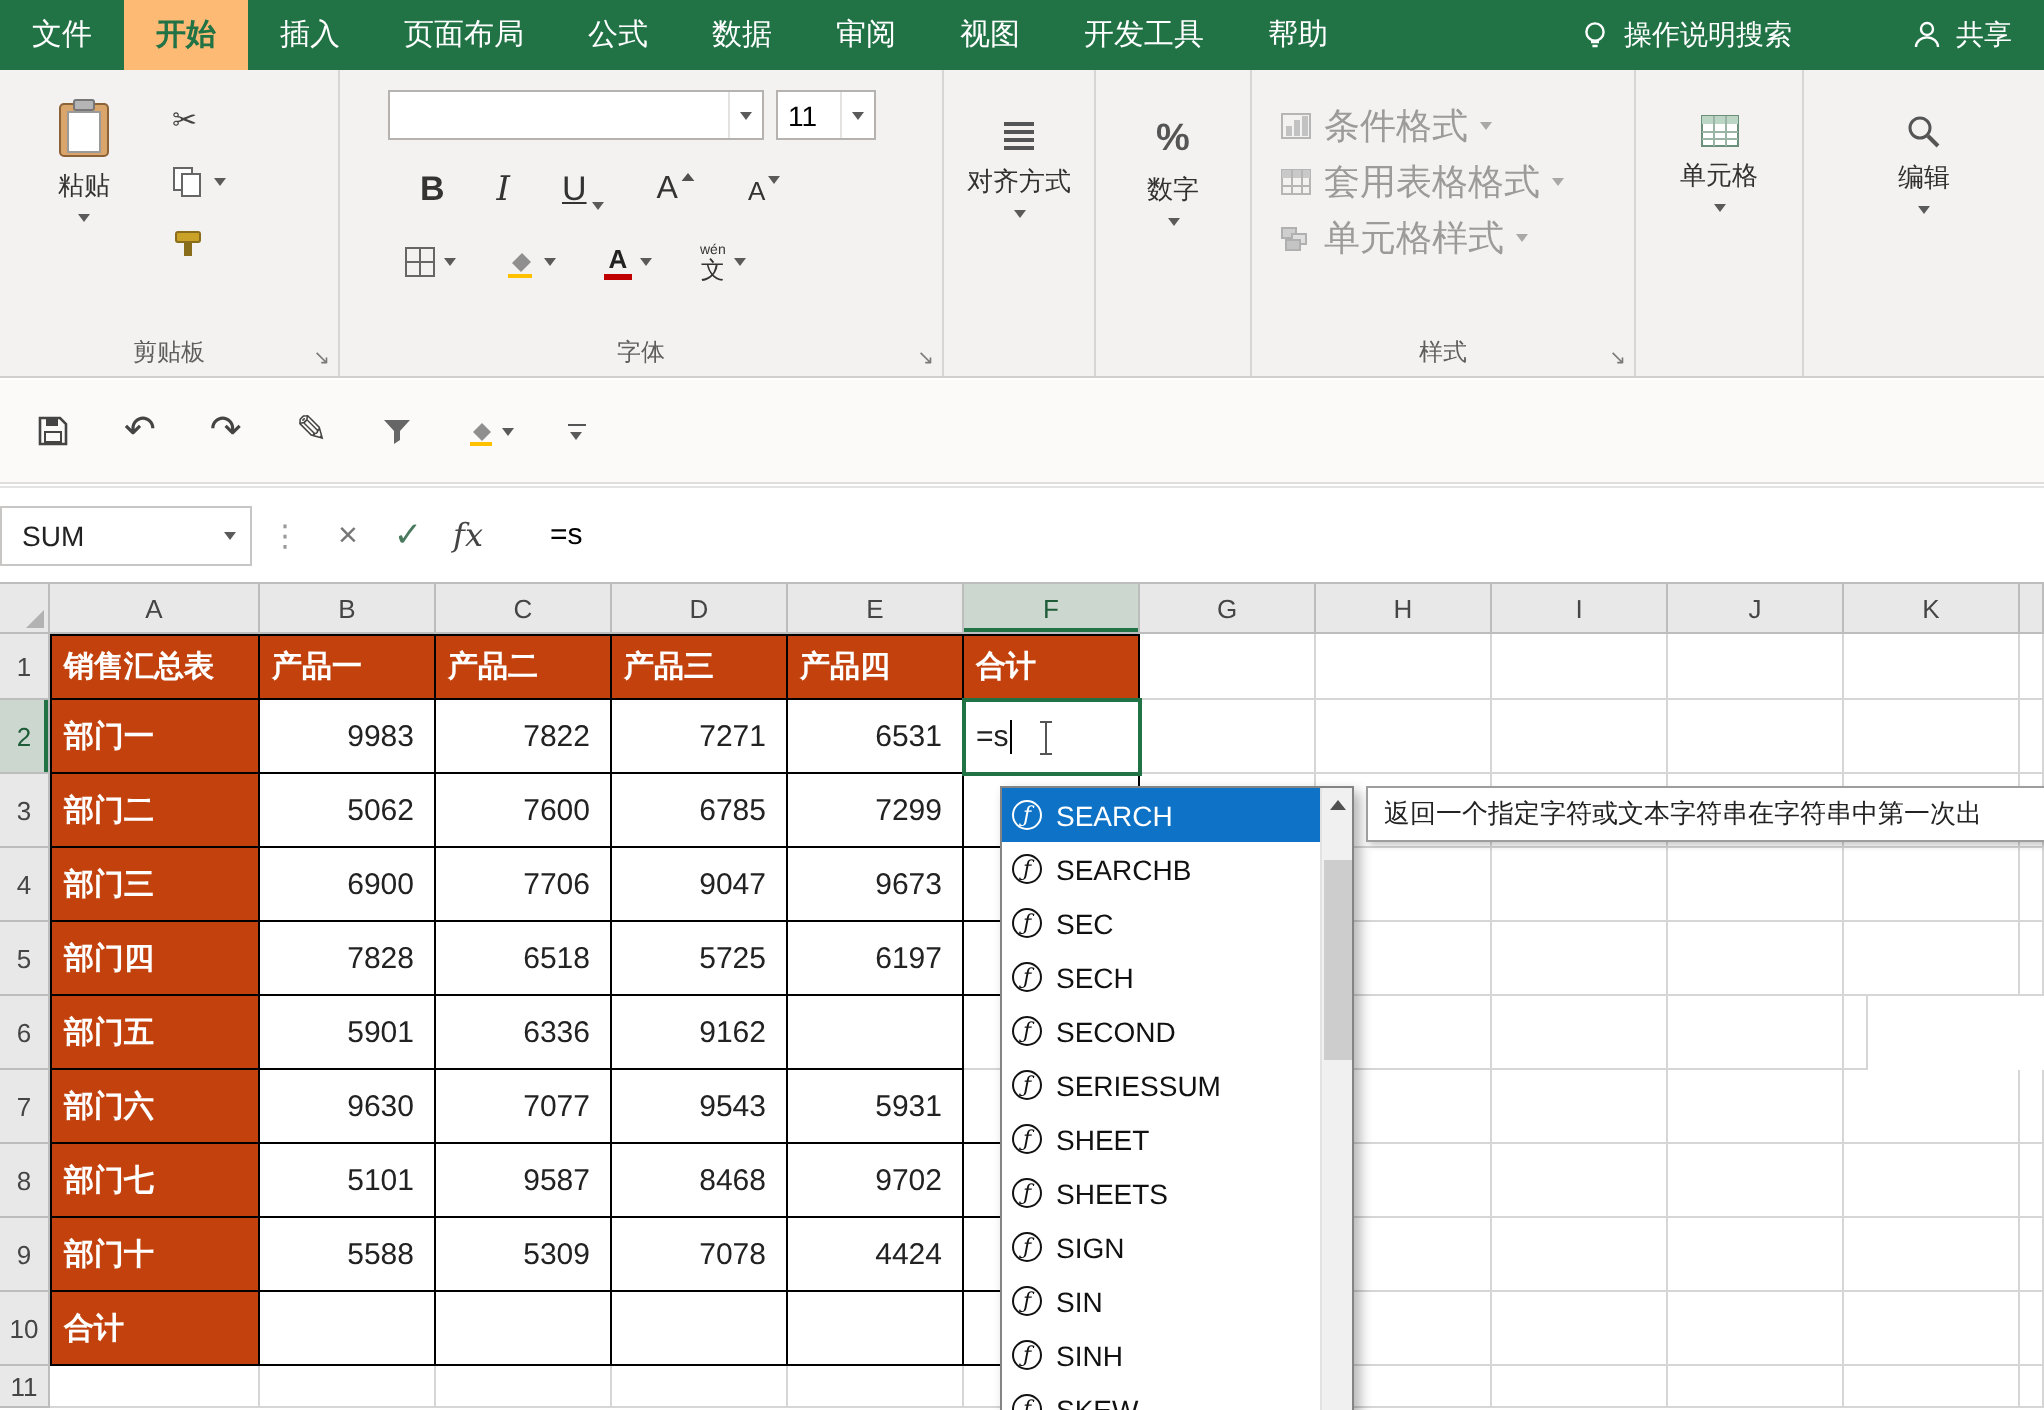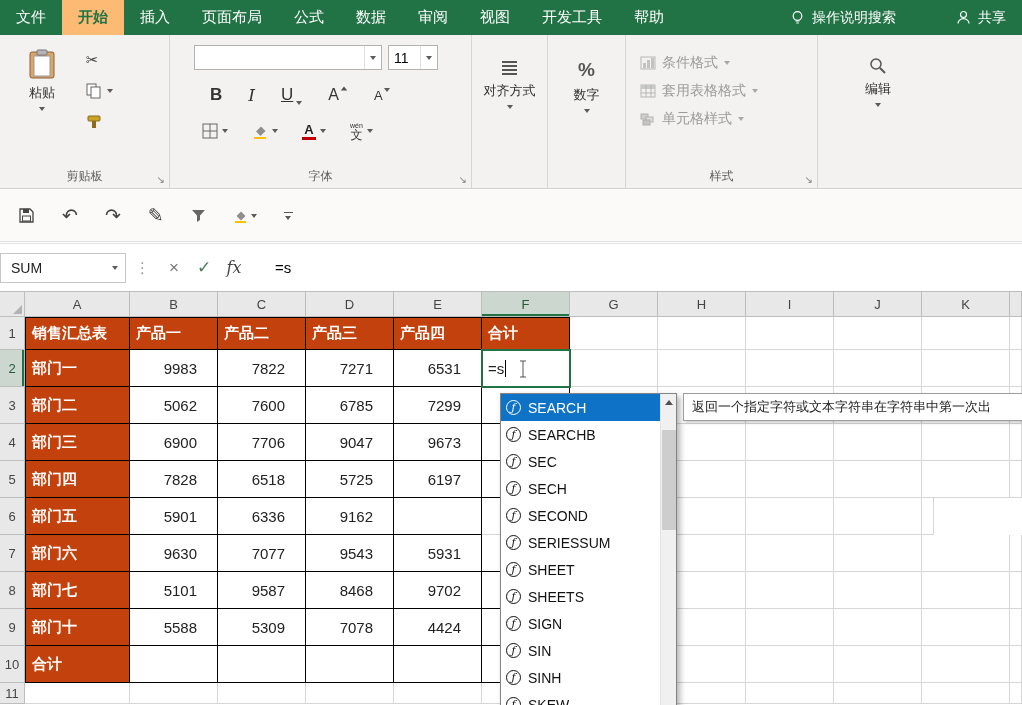--- a/index.html
+++ b/index.html
@@ -49,21 +49,21 @@
   .ruby .top{font-size:7px}
   .ruby .bot{font-size:12px}
   .iconbtn{display:flex;align-items:center;gap:4px}
 
   .g-align{width:76px}.g-number{width:78px}
   .g-align .vbtn,.g-number .vbtn{margin-top:24px}
   .lines i{display:block;width:15px;height:2px;background:#555;margin:2px 0}
   .pct{font-size:19px;color:#555;font-weight:bold}
 
   .g-styles{width:192px;padding-top:14px}
-  .style-row{display:flex;align-items:center;gap:6px;height:28px;padding-left:14px;color:#9d9b99;font-size:14px;white-space:nowrap}
+  .style-row{display:flex;align-items:center;gap:6px;height:28px;padding-left:14px;color:#9d9b99;font-size:18px;white-space:nowrap}
 
   .g-cells{width:84px}.g-edit{width:120px;border-right:none}
   .g-cells .vbtn,.g-edit .vbtn{margin-top:22px}
 
   
   .qat{position:absolute;top:190px;left:0;right:0;height:52px;background:#fbfaf9;border-bottom:1px solid #e1dfdd;display:flex;align-items:center;gap:27px;padding-left:18px}
   .qbtn{display:flex;align-items:center;gap:3px;font-size:19px;color:#444;cursor:default}
   .qat-more{display:flex;flex-direction:column;align-items:center;gap:3px}
   .qat-more .line{width:9px;height:1px;background:#555}
 
@@ -83,21 +83,21 @@
   .cell{flex:none;display:flex;align-items:center;border-right:1px solid #d6d6d6;border-bottom:1px solid #d6d6d6;background:#fff;font-size:15px;overflow:hidden;white-space:nowrap}
   .chdr,.rhdr,.corner{background:#e8e8e8;justify-content:center;color:#454545;font-size:13px;border-right-color:#bdbdbd;border-bottom-color:#bdbdbd}
   .corner{position:relative}
   .corner::after{content:"";position:absolute;right:2px;bottom:2px;border-left:9px solid transparent;border-bottom:9px solid #b2b2b2}
   .chdr.active{background:#ccd8cf;box-shadow:inset 0 -2px 0 #217346;color:#1e5c38}
   .rhdr.active{background:#ccd8cf;box-shadow:inset -2px 0 0 #217346;color:#1e5c38}
   .tb{border-right-color:#000;border-bottom-color:#000}
   .tbt{border-top:1px solid #000}
   .tbl{border-left:1px solid #000}
   .green{background:#c2410c;color:#fff;font-weight:bold;padding-left:6px;border-right-color:#000;border-bottom-color:#000}
-  .num{justify-content:flex-end;padding-right:20px}
+  .num{justify-content:flex-end;padding-right:10px}
 
   .selbox{position:absolute;left:481px;top:57px;width:90px;height:39px;background:#fff;border:2px solid #217346;z-index:6;display:flex;align-items:center;padding-left:5px;font-size:15px}
   .caret-line{width:1px;height:17px;background:#000;margin-left:1px}
   .ibeam{margin-left:12px}
 
   .dd{position:absolute;left:500px;top:101px;width:177px;height:340px;background:#fff;border:1px solid #848484;box-shadow:3px 3px 6px rgba(0,0,0,.3);z-index:7;overflow:hidden}
   .dd-list{position:absolute;left:0;top:0;right:16px;bottom:0}
   .dd-item{height:27px;display:flex;align-items:center;gap:7px;padding-left:5px;font-size:14px;color:#111}
   .dd-item.selected{background:#0e72c6;color:#fff}
   .fnicon{width:15px;height:15px;flex:none;border:1px solid currentColor;border-radius:50%;display:flex;align-items:center;justify-content:center;font-family:"DejaVu Serif",serif;font-style:italic;font-size:11px;line-height:1}
@@ -293,20 +293,31 @@
             <rect x="6" y="5" width="7" height="5" fill="#dedede" stroke="#b0b0b0"></rect>
             <rect x="3" y="8" width="7" height="5" fill="#c4c4c4" stroke="#b0b0b0"></rect>
           </svg>
         <span>单元格样式</span>
         <span class="caret dim"></span>
       </div>
       <div class="glabel">样式</div>
       <span class="launcher">↘</span>
     </div>
 
+    <div class="rgroup g-cells">
+      <div class="vbtn">
+        <svg width="20" height="17">
+            <rect x="1" y="1" width="18" height="15" fill="#fff" stroke="#6a8f7a"></rect>
+            <rect x="1" y="1" width="18" height="4" fill="#bcd6c6"></rect>
+            <path d="M7 1v15M13 1v15M1 9h18M1 12.5h18" stroke="#9ab5a5"></path>
+          </svg>
+        <span class="lbl">单元格</span>
+        <span class="caret"></span>
+      </div>
+    </div>
 
     <div class="rgroup g-edit">
       <div class="vbtn">
         <svg width="18" height="18">
             <circle cx="7" cy="7" r="5" fill="none" stroke="#555" stroke-width="1.5"></circle>
             <path d="M11 11l5 5" stroke="#555" stroke-width="2"></path>
           </svg>
         <span class="lbl">编辑</span>
         <span class="caret"></span>
       </div>

